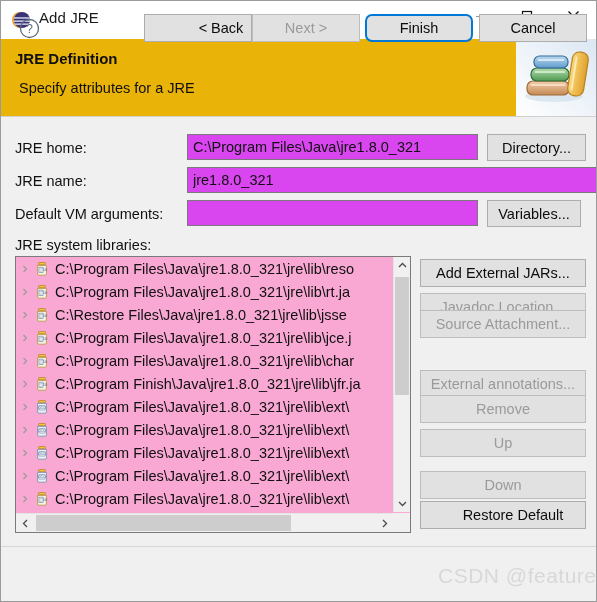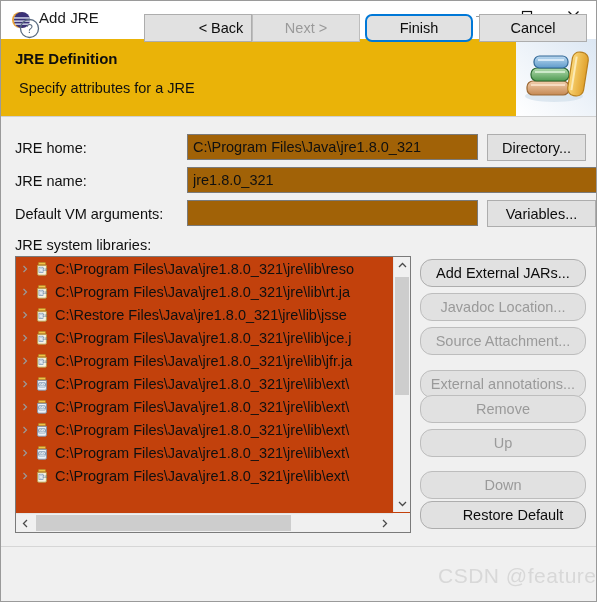--- a/index.html
+++ b/index.html
@@ -96,21 +96,21 @@
   .field-label {
     position: absolute;
     font-size: 14.5px;
     color: #101010;
     white-space: nowrap;
   }
   .text-input {
     position: absolute;
     box-sizing: border-box;
     border: 1px solid #7a7a7a;
-    background: #a16207;
+    background: #d946ef;
     font-family: "Liberation Sans", sans-serif;
     font-size: 14.5px;
     color: #101010;
     padding: 0 5px;
     height: 26px;
     line-height: 24px;
     outline: none;
   }
   .gbtn {
     position: absolute;
@@ -132,30 +132,30 @@
   #lbl-jre-home { left: 14px; top: 139px; }
   #lbl-jre-name { left: 14px; top: 172px; }
   #lbl-vm-args  { left: 14px; top: 205px; }
   #lbl-syslibs  { left: 14px; top: 236px; }
 
   #in-jre-home { left: 186px; top: 133px; width: 291px; }
   #in-jre-name { left: 186px; top: 166px; width: 476px; }
   #in-vm-args  { left: 186px; top: 199px; width: 291px; }
 
   #btn-directory { left: 486px; top: 133px; width: 99px; height: 27px; }
-  #btn-variables { left: 486px; top: 199px; width: 109px; height: 27px; }
+  #btn-variables { left: 486px; top: 199px; width: 94px; height: 27px; }
 
   
   #tree-wrap {
     position: absolute;
     left: 14px; top: 255px;
     width: 396px; height: 277px;
     box-sizing: border-box;
     border: 1px solid #7a7a7a;
-    background: #c2410c;
+    background: #f9a8d4;
     overflow: hidden;
   }
   #tree-rows {
     position: absolute;
     left: 0; top: 0;
     width: 377px;
     height: 255px;
     overflow: hidden;
   }
   .tree-row {
@@ -231,21 +231,20 @@
     width: 17px; height: 19px;
     background: #f0f0f0;
   }
 
   
   .side-btn {
     position: absolute;
     left: 419px;
     width: 166px;
     height: 28px;
-    border-radius: 12px;
   }
 
   
   #footer {
     position: absolute;
     left: 0; bottom: 0;
     width: 100%;
     height: 54px;
     background: #f0f0f0;
     border-top: 1px solid #d6d6d6;
@@ -450,21 +449,38 @@
           </span>
           <span class="jar-icon"><svg width="16" height="16" viewBox="0 0 16 16">
               <rect x="4.5" y="1.5" width="7" height="2.2" rx="0.6" fill="#f2c246" stroke="#b8892a" stroke-width="0.8"></rect>
               <path d="M3.6 4.4 h8.8 v8.6 a1.2 1.2 0 0 1 -1.2 1.2 h-6.4 a1.2 1.2 0 0 1 -1.2 -1.2 z" fill="#f7f2e2" stroke="#b99b47" stroke-width="0.9"></path>
               <rect x="5" y="6.2" width="4" height="5.4" fill="#ffffff" stroke="#6f8bab" stroke-width="0.7"></rect>
               <rect x="5.7" y="7.4" width="2.6" height="0.6" fill="#9bb0c8"></rect>
               <rect x="5.7" y="8.7" width="2.6" height="0.6" fill="#9bb0c8"></rect>
               <rect x="5.7" y="10" width="2" height="0.6" fill="#9bb0c8"></rect>
               <text x="11" y="9.6" text-anchor="middle" font-family="Liberation Sans, sans-serif" font-size="4.2" fill="#4a6b92">10</text>
             </svg></span>
-          <span class="tree-label">C:\Program Files\Java\jre1.8.0_321\jre\lib\jfr.ja</span>
+          <span class="tree-label">C:\Program Files\Java\jre1.8.0_321\jre\lib\char</span>
+        </div>
+        <div class="tree-row">
+          <span class="twisty">
+            <svg width="8" height="8" viewBox="0 0 8 8">
+              <path d="M2.5 1 L5.5 4 L2.5 7" fill="none" stroke="#9a9a9a" stroke-width="1.2"></path>
+            </svg>
+          </span>
+          <span class="jar-icon"><svg width="16" height="16" viewBox="0 0 16 16">
+              <rect x="4.5" y="1.5" width="7" height="2.2" rx="0.6" fill="#f2c246" stroke="#b8892a" stroke-width="0.8"></rect>
+              <path d="M3.6 4.4 h8.8 v8.6 a1.2 1.2 0 0 1 -1.2 1.2 h-6.4 a1.2 1.2 0 0 1 -1.2 -1.2 z" fill="#f7f2e2" stroke="#b99b47" stroke-width="0.9"></path>
+              <rect x="5" y="6.2" width="4" height="5.4" fill="#ffffff" stroke="#6f8bab" stroke-width="0.7"></rect>
+              <rect x="5.7" y="7.4" width="2.6" height="0.6" fill="#9bb0c8"></rect>
+              <rect x="5.7" y="8.7" width="2.6" height="0.6" fill="#9bb0c8"></rect>
+              <rect x="5.7" y="10" width="2" height="0.6" fill="#9bb0c8"></rect>
+              <text x="11" y="9.6" text-anchor="middle" font-family="Liberation Sans, sans-serif" font-size="4.2" fill="#4a6b92">10</text>
+            </svg></span>
+          <span class="tree-label">C:\Program Finish\Java\jre1.8.0_321\jre\lib\jfr.ja</span>
         </div>
         <div class="tree-row">
           <span class="twisty">
             <svg width="8" height="8" viewBox="0 0 8 8">
               <path d="M2.5 1 L5.5 4 L2.5 7" fill="none" stroke="#9a9a9a" stroke-width="1.2"></path>
             </svg>
           </span>
           <span class="jar-icon"><svg width="16" height="16" viewBox="0 0 16 16">
               <rect x="4.5" y="1.5" width="7" height="2.2" rx="0.6" fill="#f2c246" stroke="#b8892a" stroke-width="0.8"></rect>
               <path d="M3.6 4.4 h8.8 v8.6 a1.2 1.2 0 0 1 -1.2 1.2 h-6.4 a1.2 1.2 0 0 1 -1.2 -1.2 z" fill="#eef2f8" stroke="#7f92ab" stroke-width="0.9"></path>
@@ -560,21 +576,21 @@
             <path d="M3 1 L6.5 4.5 L3 8" fill="none" stroke="#4a4a4a" stroke-width="1.3"></path>
           </svg>
       </div>
     </div>
     <div id="corner-box"></div>
   </div>
 
   <div id="side-buttons">
       <button class="gbtn side-btn" style="top: 258px;">Add External JARs...</button>
       <button class="gbtn side-btn disabled" style="top: 292px;">Javadoc Location...</button>
-      <button class="gbtn side-btn disabled" style="top: 326px; text-align: center;">Source Attachment...</button>
+      <button class="gbtn side-btn disabled" style="top: 309px; text-align: center;">Source Attachment...</button>
       <button class="gbtn side-btn disabled" style="top: 369px;">External annotations...</button>
       <button class="gbtn side-btn disabled" style="top: 394px;">Remove</button>
       <button class="gbtn side-btn disabled" style="top: 428px;">Up</button>
       <button class="gbtn side-btn disabled" style="top: 462px; margin-top: 8px;">Down</button>
       <button class="gbtn side-btn" style="top: 500px; padding-left: 20px;">Restore Default</button>
     </div>
 
   <div id="footer"></div>
   <span id="help-icon">
     <svg width="21" height="21" viewBox="0 0 21 21">

